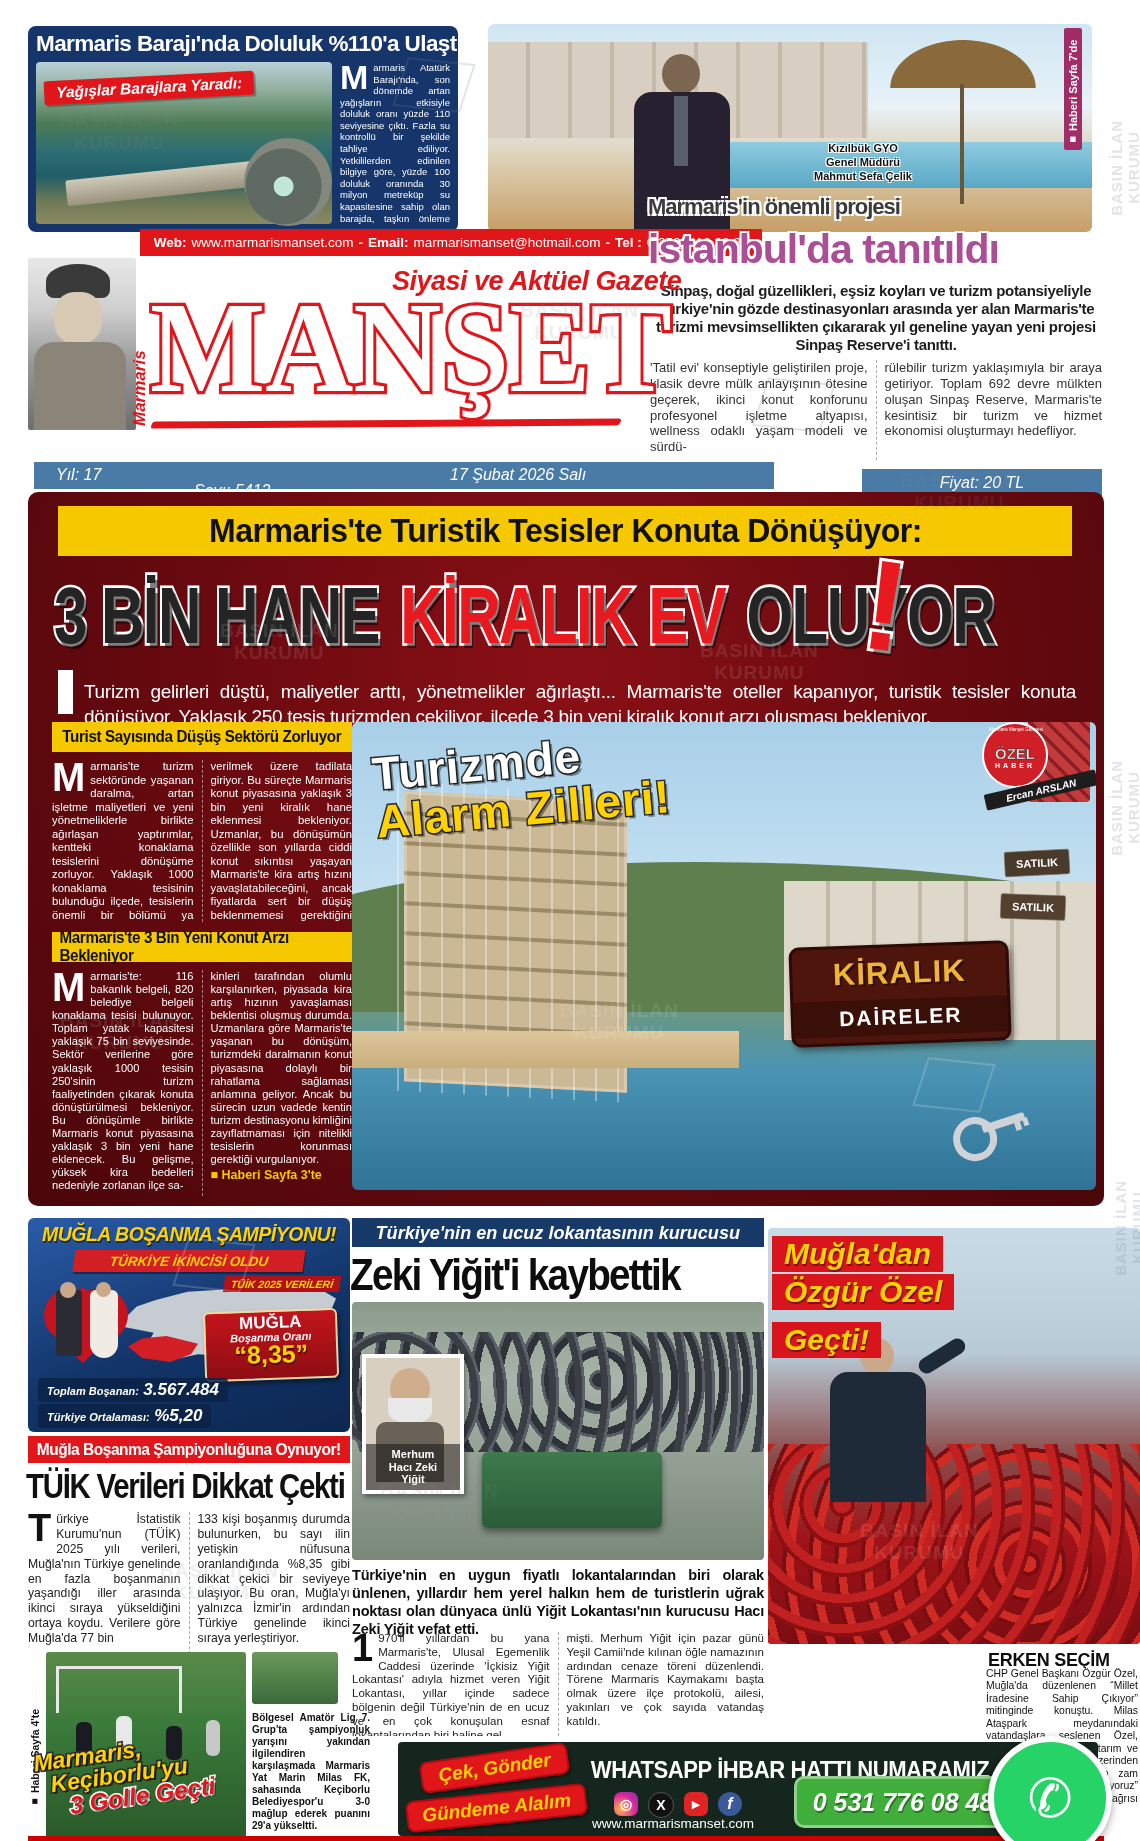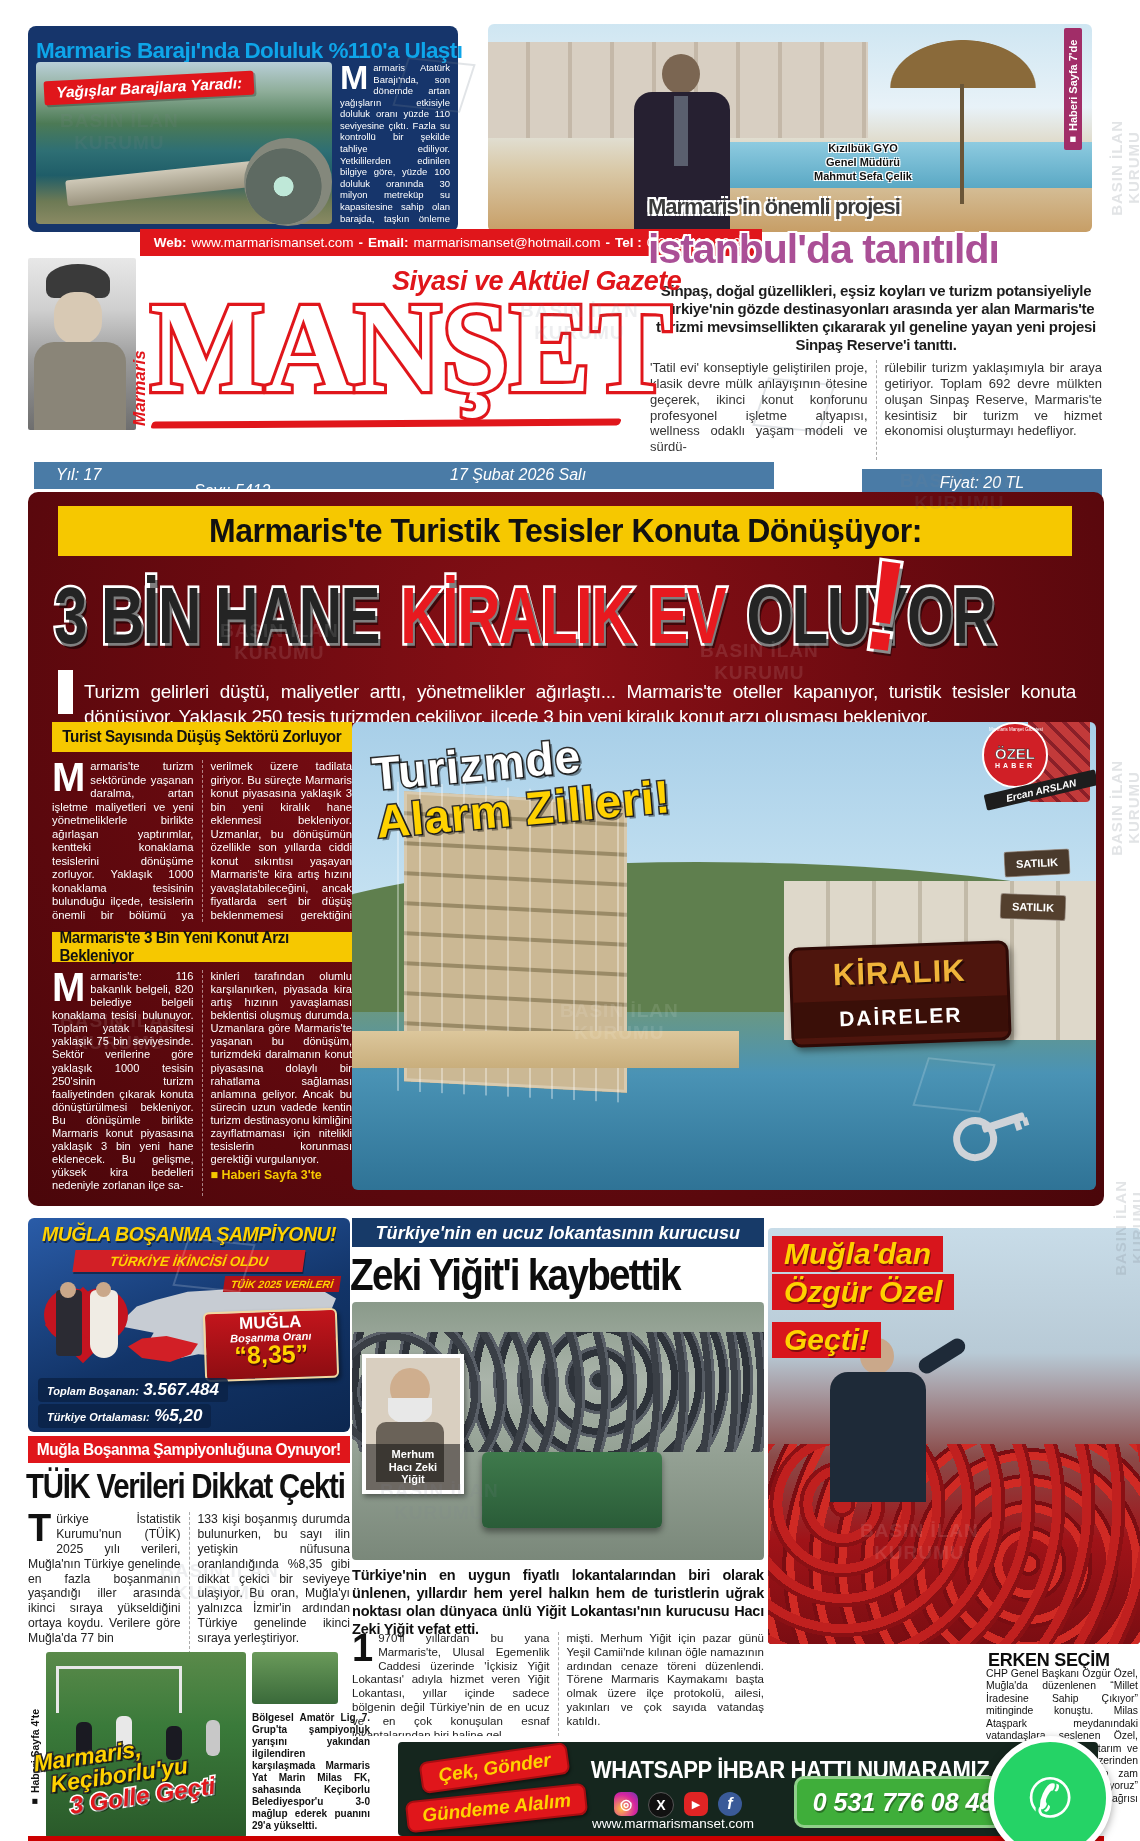--- a/index.html
+++ b/index.html
@@ -27,21 +27,21 @@
         width:64px;height:46px;transform:rotate(6deg) skew(-12deg);}
   .redpill{background:#e0161b;border:2px solid #a80d11;border-radius:8px;color:#ffd200;
            font-weight:900;font-style:italic;text-align:center;box-shadow:1px 2px 3px rgba(0,0,0,.4);}
 </style>
 </head>
 <body>
 
 <div id="page">
 
   <div class="abs" style="left:28px;top:26px;width:430px;height:206px;background:#16356b;border-radius:8px;">
-    <div class="abs w9" style="left:8px;top:12px;width:416px;font-size:22.5px;color:#0ea5e9;letter-spacing:-.6px;white-space:nowrap;">Marmaris Barajı'nda Doluluk %110'a Ulaştı</div>
+    <div class="abs w9" style="left:8px;top:5px;width:416px;font-size:22.5px;color:#ffffff;letter-spacing:-.6px;white-space:nowrap;">Marmaris Barajı'nda Doluluk %110'a Ulaştı</div>
     <div class="abs" style="left:8px;top:36px;width:296px;height:162px;border-radius:4px;overflow:hidden;
                 background:linear-gradient(180deg,#b9cfd8 0%,#8fae9a 18%,#4c7a55 38%,#2e6f74 55%,#1f5d68 70%,#6d7a55 86%,#8a8a63 100%);">
       <div class="abs" style="left:30px;top:108px;width:200px;height:26px;background:linear-gradient(180deg,#cfc9b8,#9a937e);transform:rotate(-6deg);border-radius:3px;"></div>
       <div class="abs it w9" style="left:8px;top:14px;background:#e0161b;color:#fff;font-size:15.5px;padding:3px 12px;transform:rotate(-3deg);border-radius:3px;box-shadow:2px 2px 0 rgba(0,0,0,.25);">Yağışlar Barajlara Yaradı:</div>
     </div>
     <div class="abs just" style="left:312px;top:36px;width:110px;height:164px;color:#fff;font-size:9.5px;line-height:1.22;overflow:hidden;">
       <span class="dc" style="font-size:34px;color:#fff;">M</span><span>armaris Atatürk Barajı'nda, son dönemde artan yağışların etkisiyle doluluk oranı yüzde 110 seviyesine çıktı. Fazla su kontrollü bir şekilde tahliye ediliyor. Yetkililerden edinilen bilgiye göre, yüzde 100 doluluk oranında 30 milyon metreküp su kapasitesine sahip olan barajda, taşkın önleme hacminin de dolmasıyla birlikte toplam su miktarı 36 milyon metreküpe ulaştı.</span>
     </div>
     <div class="abs" style="left:216px;top:112px;width:88px;height:88px;border-radius:50%;
                 background:radial-gradient(circle at 45% 55%,#bfe8d8 0 14%,#5e6a62 15% 55%,#84887c 56% 100%);"></div>

